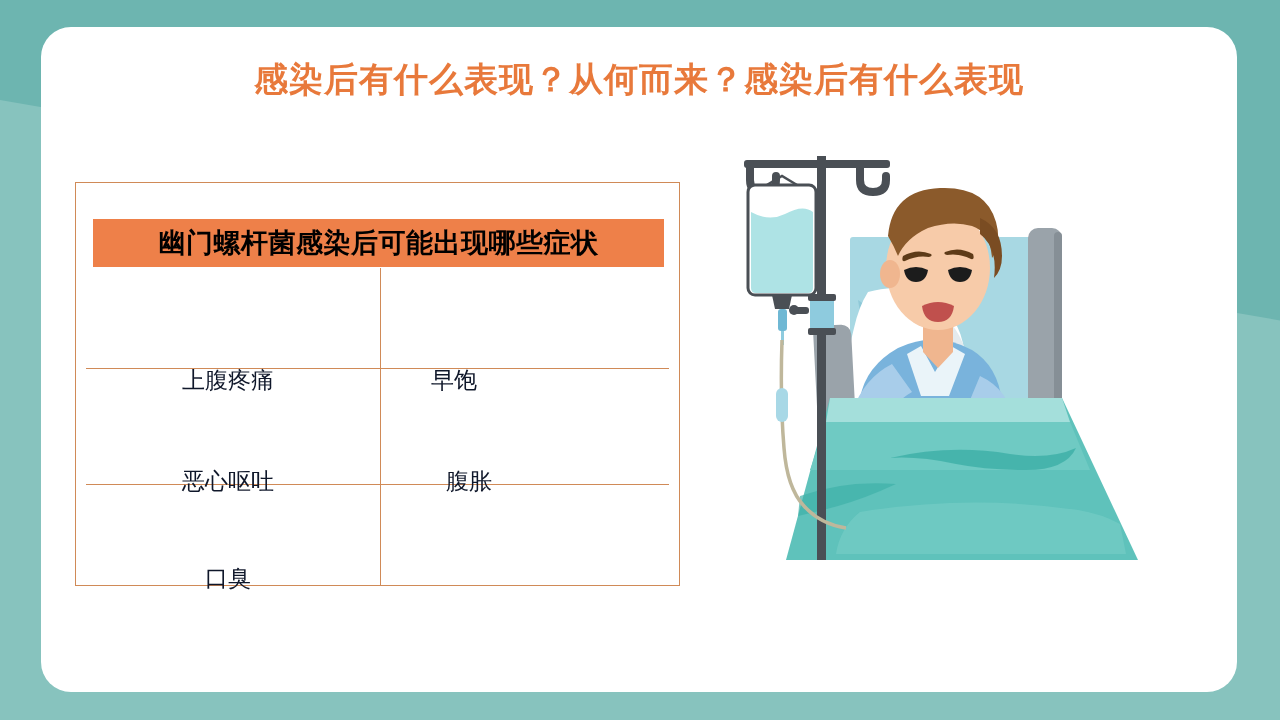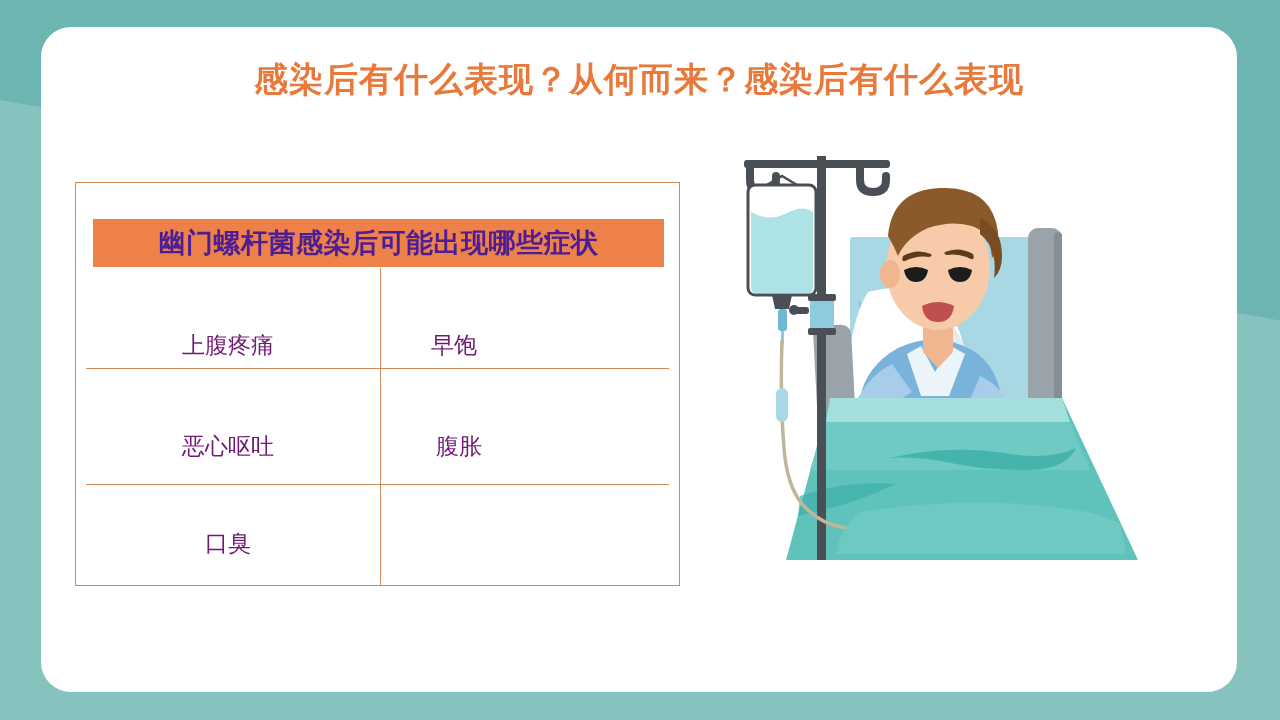--- a/index.html
+++ b/index.html
@@ -61,21 +61,21 @@
     border: 1px solid #D08A57;
     box-sizing: border-box;
   }
   .sym-header {
     position: absolute;
     left: 17px;
     top: 36px;
     width: 571px;
     height: 48px;
     background: #EE8049;
-    color: #4c1d95;
+    color: #000000;
     font-size: 27px;
     font-weight: bold;
     display: flex;
     align-items: center;
     justify-content: center;
     letter-spacing: 0.5px;
     white-space: nowrap;
   }
   .col-divider {
     position: absolute;
@@ -91,28 +91,29 @@
     width: 583px;
     height: 1px;
     background: #D08A57;
   }
   .row-divider.d1 { top: 185px; }
   .row-divider.d2 { top: 301px; }
 
   .cell {
     position: absolute;
     font-size: 23px;
-    color: #701a75;
+    color: #0f172a;
     text-align: center;
     white-space: nowrap;
+    margin-top: 35px;
   }
   .cell.c-l1 { left: 0px;   top: 147px; width: 304px; }
   .cell.c-r1 { left: 304px; top: 147px; width: 301px; text-align: left; padding-left: 51px; box-sizing: border-box; }
   .cell.c-l2 { left: 0px;   top: 248px; width: 304px; }
-  .cell.c-r2 { left: 312px; top: 248px; width: 301px; text-align: left; padding-left: 48px; box-sizing: border-box; }
+  .cell.c-r2 { left: 322px; top: 248px; width: 301px; text-align: left; padding-left: 48px; box-sizing: border-box; }
   .cell.c-l3 { left: 0px;   top: 345px; width: 304px; }
   .cell.c-r3 { left: 304px; top: 345px; width: 301px; }
 
   
   .illus {
     position: absolute;
     left: 740px;
     top: 140px;
     width: 430px;
     height: 440px;

